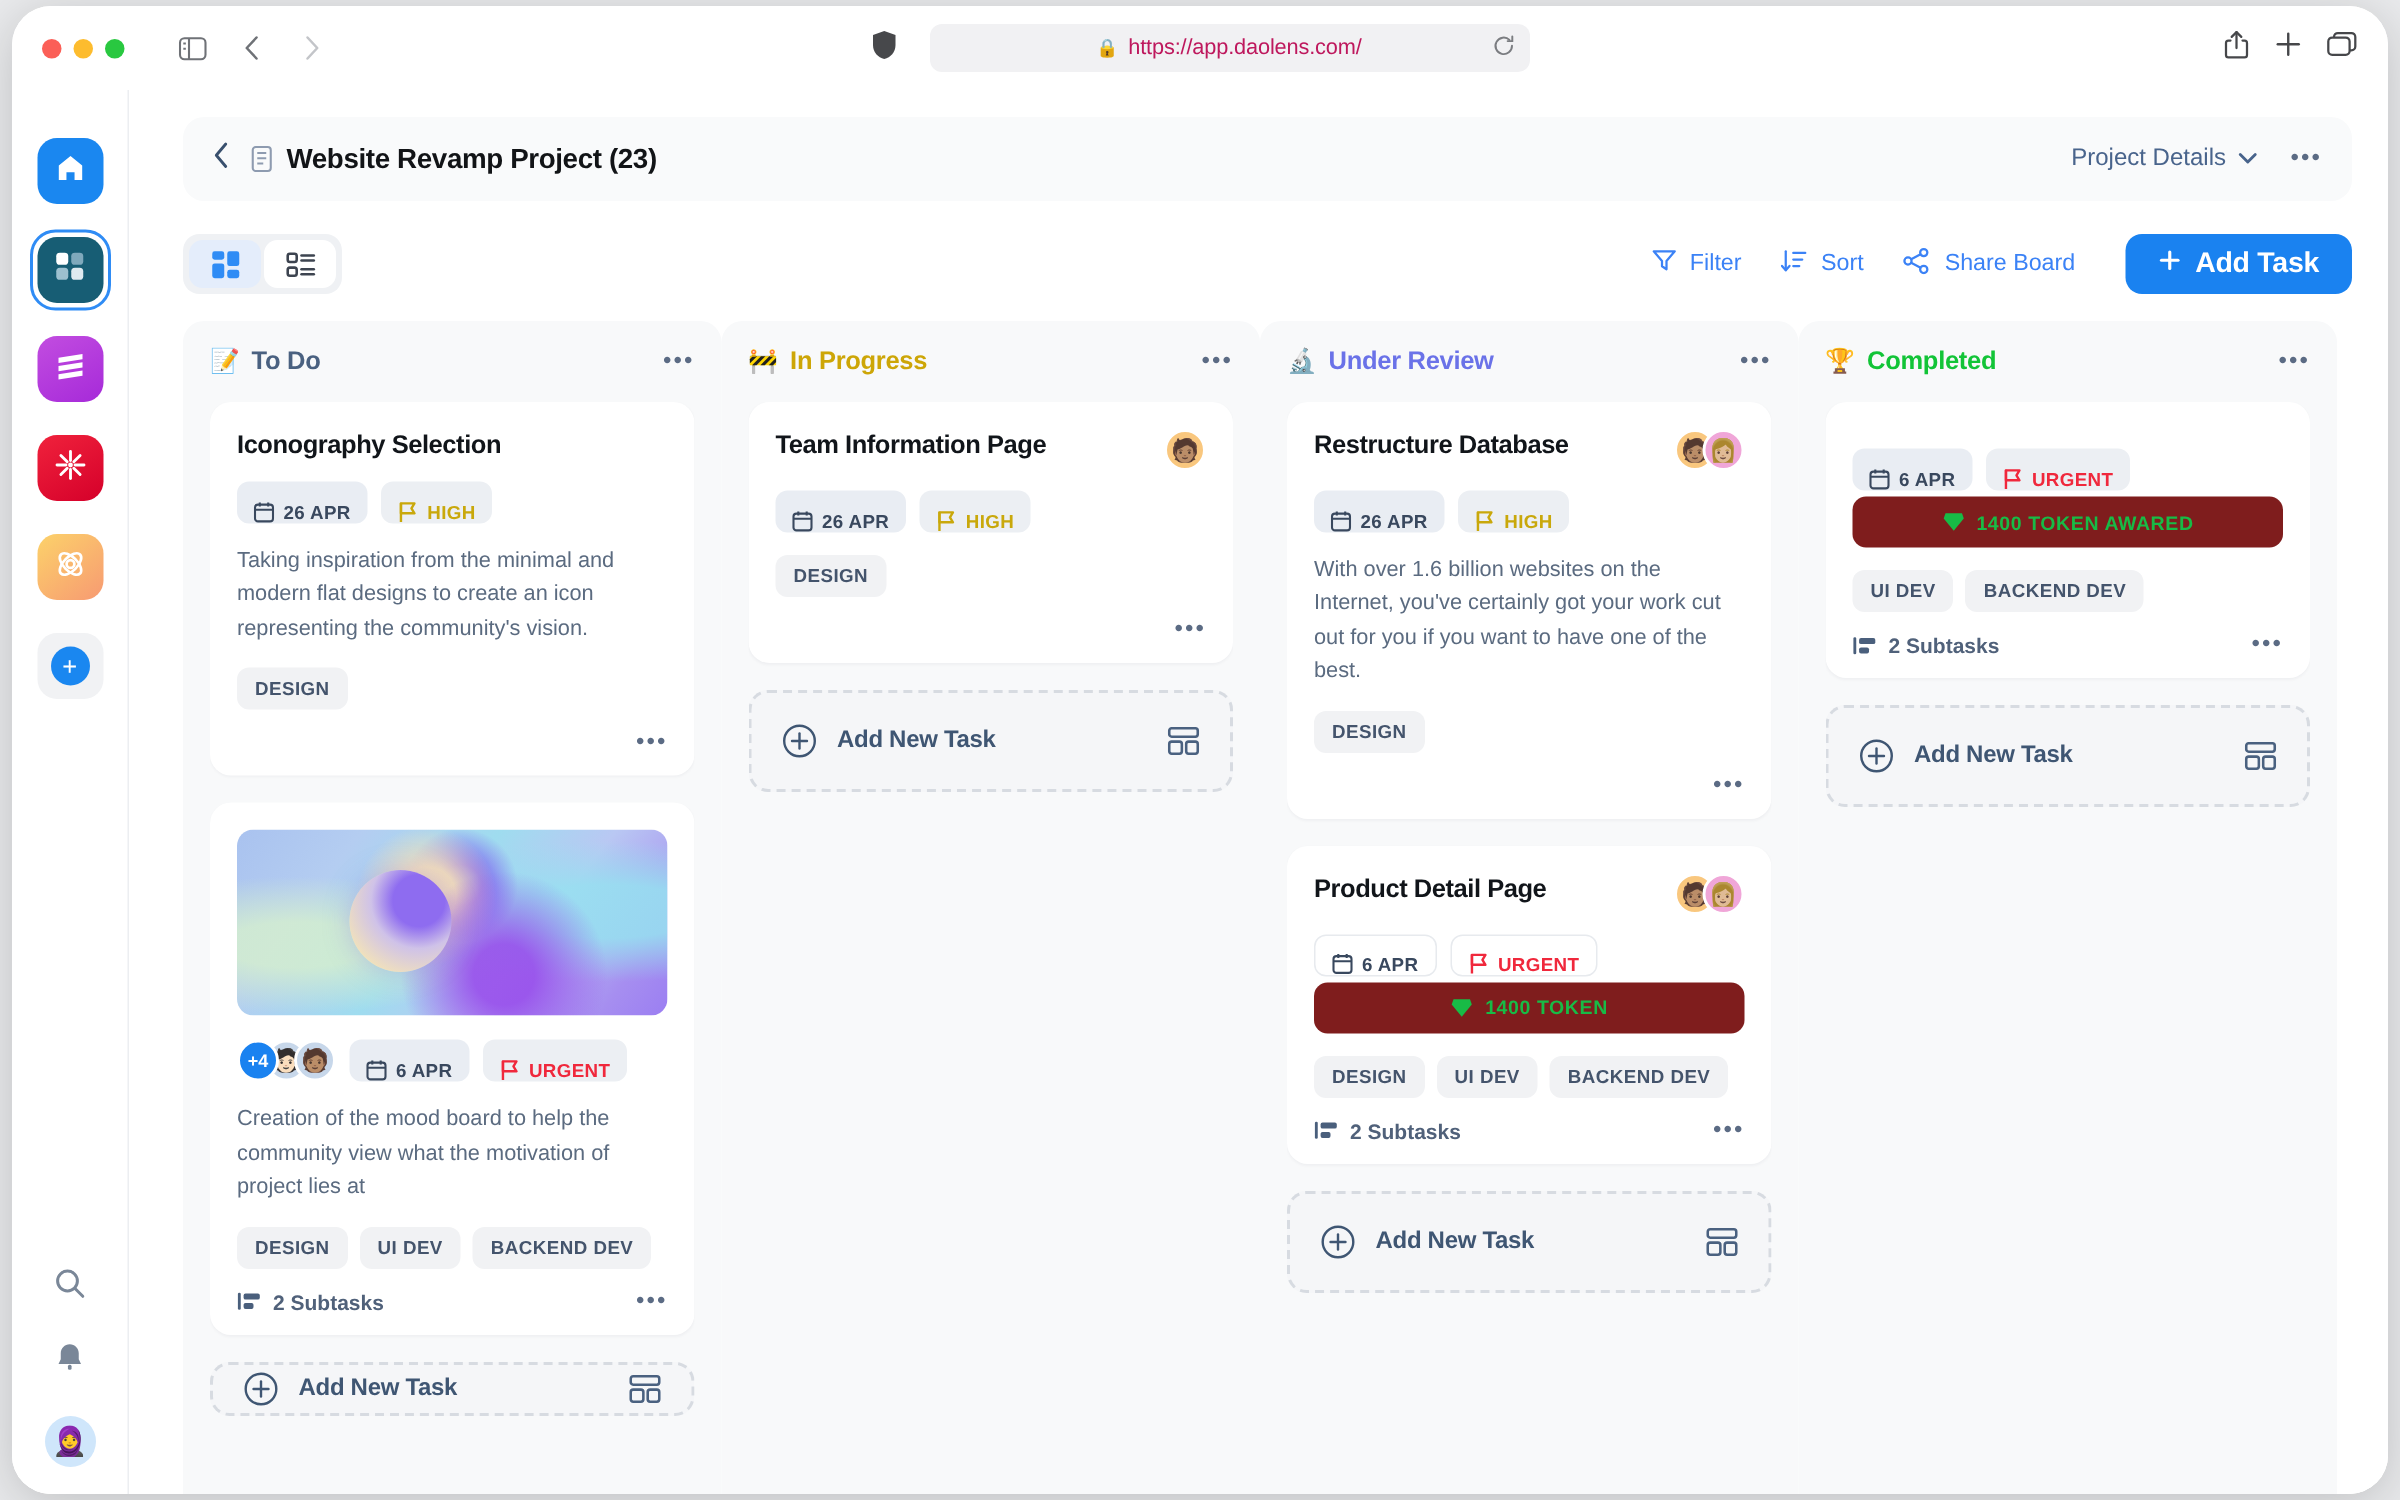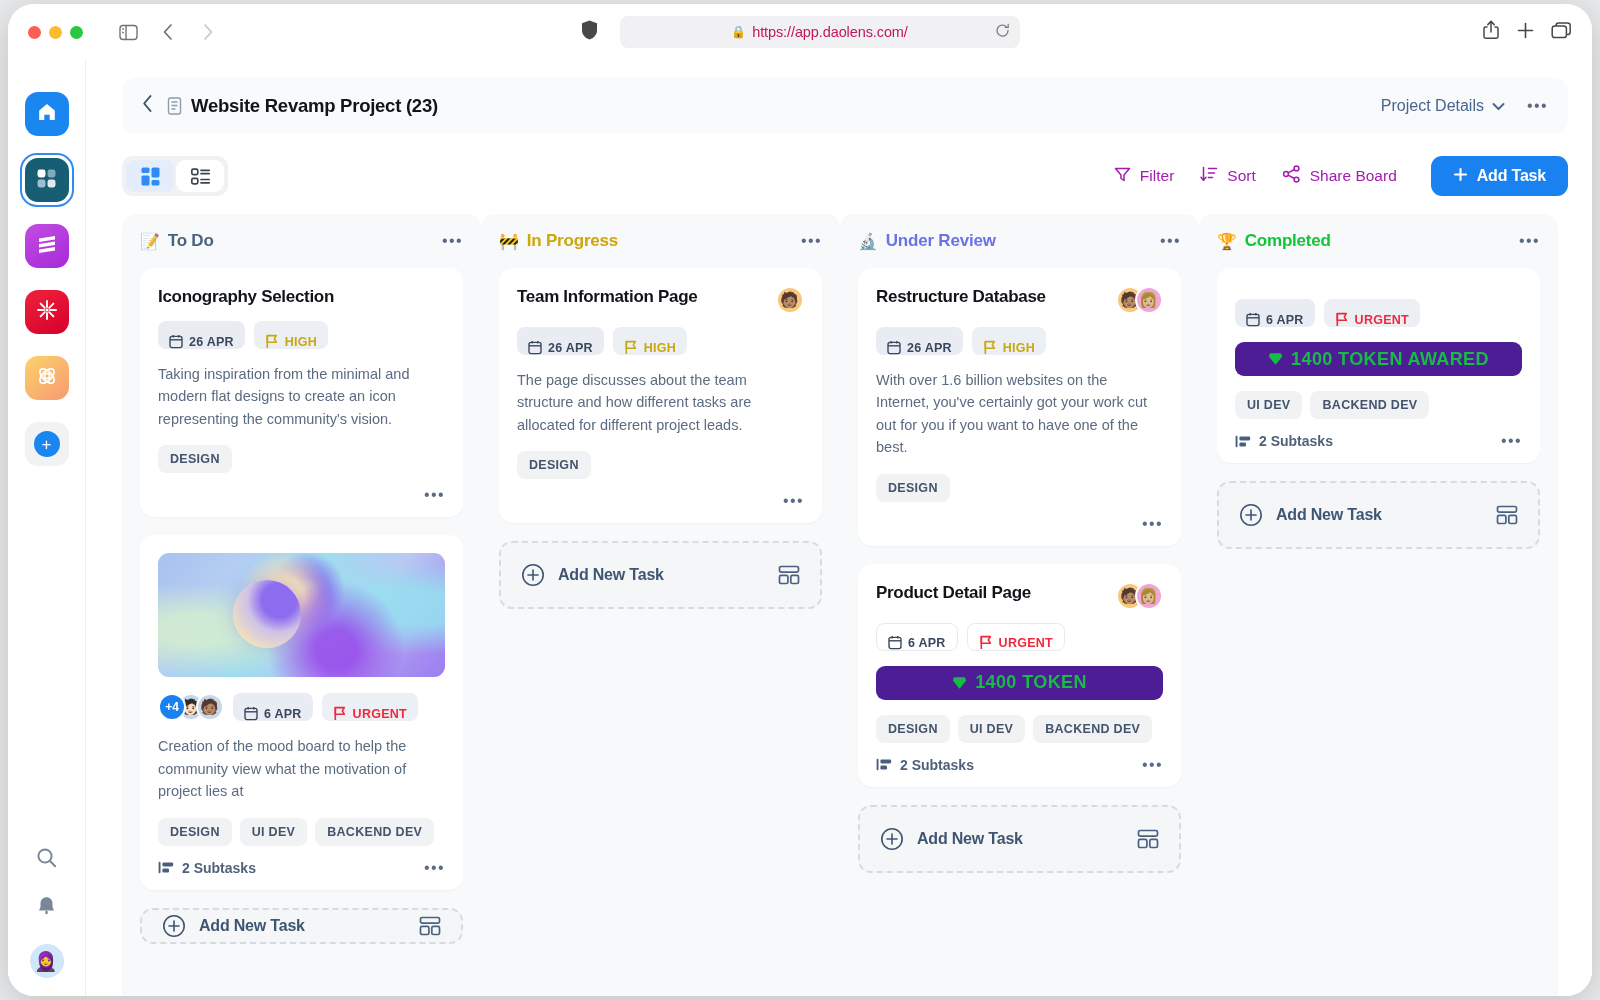--- a/index.html
+++ b/index.html
@@ -119,26 +119,26 @@
     display: flex; gap: 2px;
   }
   .vt {
     width: 48px; height: 32px; border-radius: 9px;
     display: flex; align-items: center; justify-content: center;
   }
   .vt.active { background: #e4edfb; color: #2f8cf5; }
   .vt.idle { background: #ffffff; color: #3d4450; }
 
   .tb-right { margin-left: auto; display: flex; align-items: center; gap: 26px; }
-  .tb-item { display: flex; align-items: center; gap: 9px; color: #a21caf; font-size: 15.5px; }
+  .tb-item { display: flex; align-items: center; gap: 9px; color: #3b82f6; font-size: 15.5px; }
   .add-task-btn {
     background: #1a82f0; color: #fff; border-radius: 11px;
     height: 40px; padding: 0 22px;
     display: flex; align-items: center; gap: 9px;
-    font-size: 16px; font-weight: 700; letter-spacing: -.2px;
+    font-size: 19px; font-weight: 700; letter-spacing: -.2px;
     margin-left: 8px;
   }
 
   
   .board { flex: 1; min-height: 0; display: flex; gap: 0; overflow: hidden; }
   .col { width: 359px; flex: 0 0 359px; display: flex; flex-direction: column; min-height: 0; padding-right: 0; }
   .col-inner { background: #f8f9fa; border-radius: 14px 14px 0 0; padding: 0 18px; flex: 1; min-height: 0; display: flex; flex-direction: column; }
   .col-head { height: 54px; flex: 0 0 54px; display: flex; align-items: center; }
   .col-title { font-size: 17px; font-weight: 700; letter-spacing: -.2px; display: flex; align-items: center; gap: 8px; }
   .col-emoji { font-size: 16px; }
@@ -170,24 +170,24 @@
     background: #f1f2f4; color: #44546c; border-radius: 8px;
     height: 28px; padding: 0 12px; display: flex; align-items: center;
     font-size: 12.5px; font-weight: 600; letter-spacing: .3px;
   }
   .card-foot { display: flex; align-items: center; margin-top: 14px; }
   .subtasks { display: flex; align-items: center; gap: 8px; font-size: 14px; color: #50617a; font-weight: 600; }
   .card-foot .kebab { margin-left: auto; }
   .foot-only { justify-content: flex-end; }
 
   .token-bar {
-    margin-top: 15px; height: 34px; border-radius: 9px;
-    background: #4c1d95; color: #18bb46;
+    margin-top: 4px; height: 34px; border-radius: 9px;
+    background: #7f1d1d; color: #18bb46;
     display: flex; align-items: center; justify-content: center; gap: 8px;
-    font-size: 18px; font-weight: 700; letter-spacing: .4px;
+    font-size: 13px; font-weight: 700; letter-spacing: .4px;
   }
 
   .avatars { display: flex; align-items: center; }
   .av {
     width: 28px; height: 28px; border-radius: 50%;
     border: 2px solid #fff; margin-left: -9px;
     display: flex; align-items: center; justify-content: center;
     font-size: 15px; overflow: hidden;
   }
   .av:first-child { margin-left: 0; }
@@ -635,21 +635,20 @@
                     <div class="chip pri-high">
                       <span style="display:flex">
                         <svg width="14" height="15" viewBox="0 0 14 15" fill="none" stroke="currentColor" stroke-width="1.6" stroke-linejoin="round">
                           <line x1="2.3" y1="1.2" x2="2.3" y2="14"></line>
                           <path d="M2.3 1.6 H11.3 L9.3 4.9 L11.3 8.2 H2.3z"></path>
                         </svg>
                       </span>
                       <span>HIGH</span>
                     </div>
                   </div>
-                  <div class="card-desc">The page discusses about the team structure and how different tasks are allocated for different project leads.</div>
                   <div class="tags">
                     <span class="tag">DESIGN</span>
                   </div>
                   <div class="card-foot foot-only">
                     <span class="kebab">•••</span>
                   </div>
                 </div>
                 <div class="add-new">
                   <span class="an-left">
                     <span style="display:flex">

